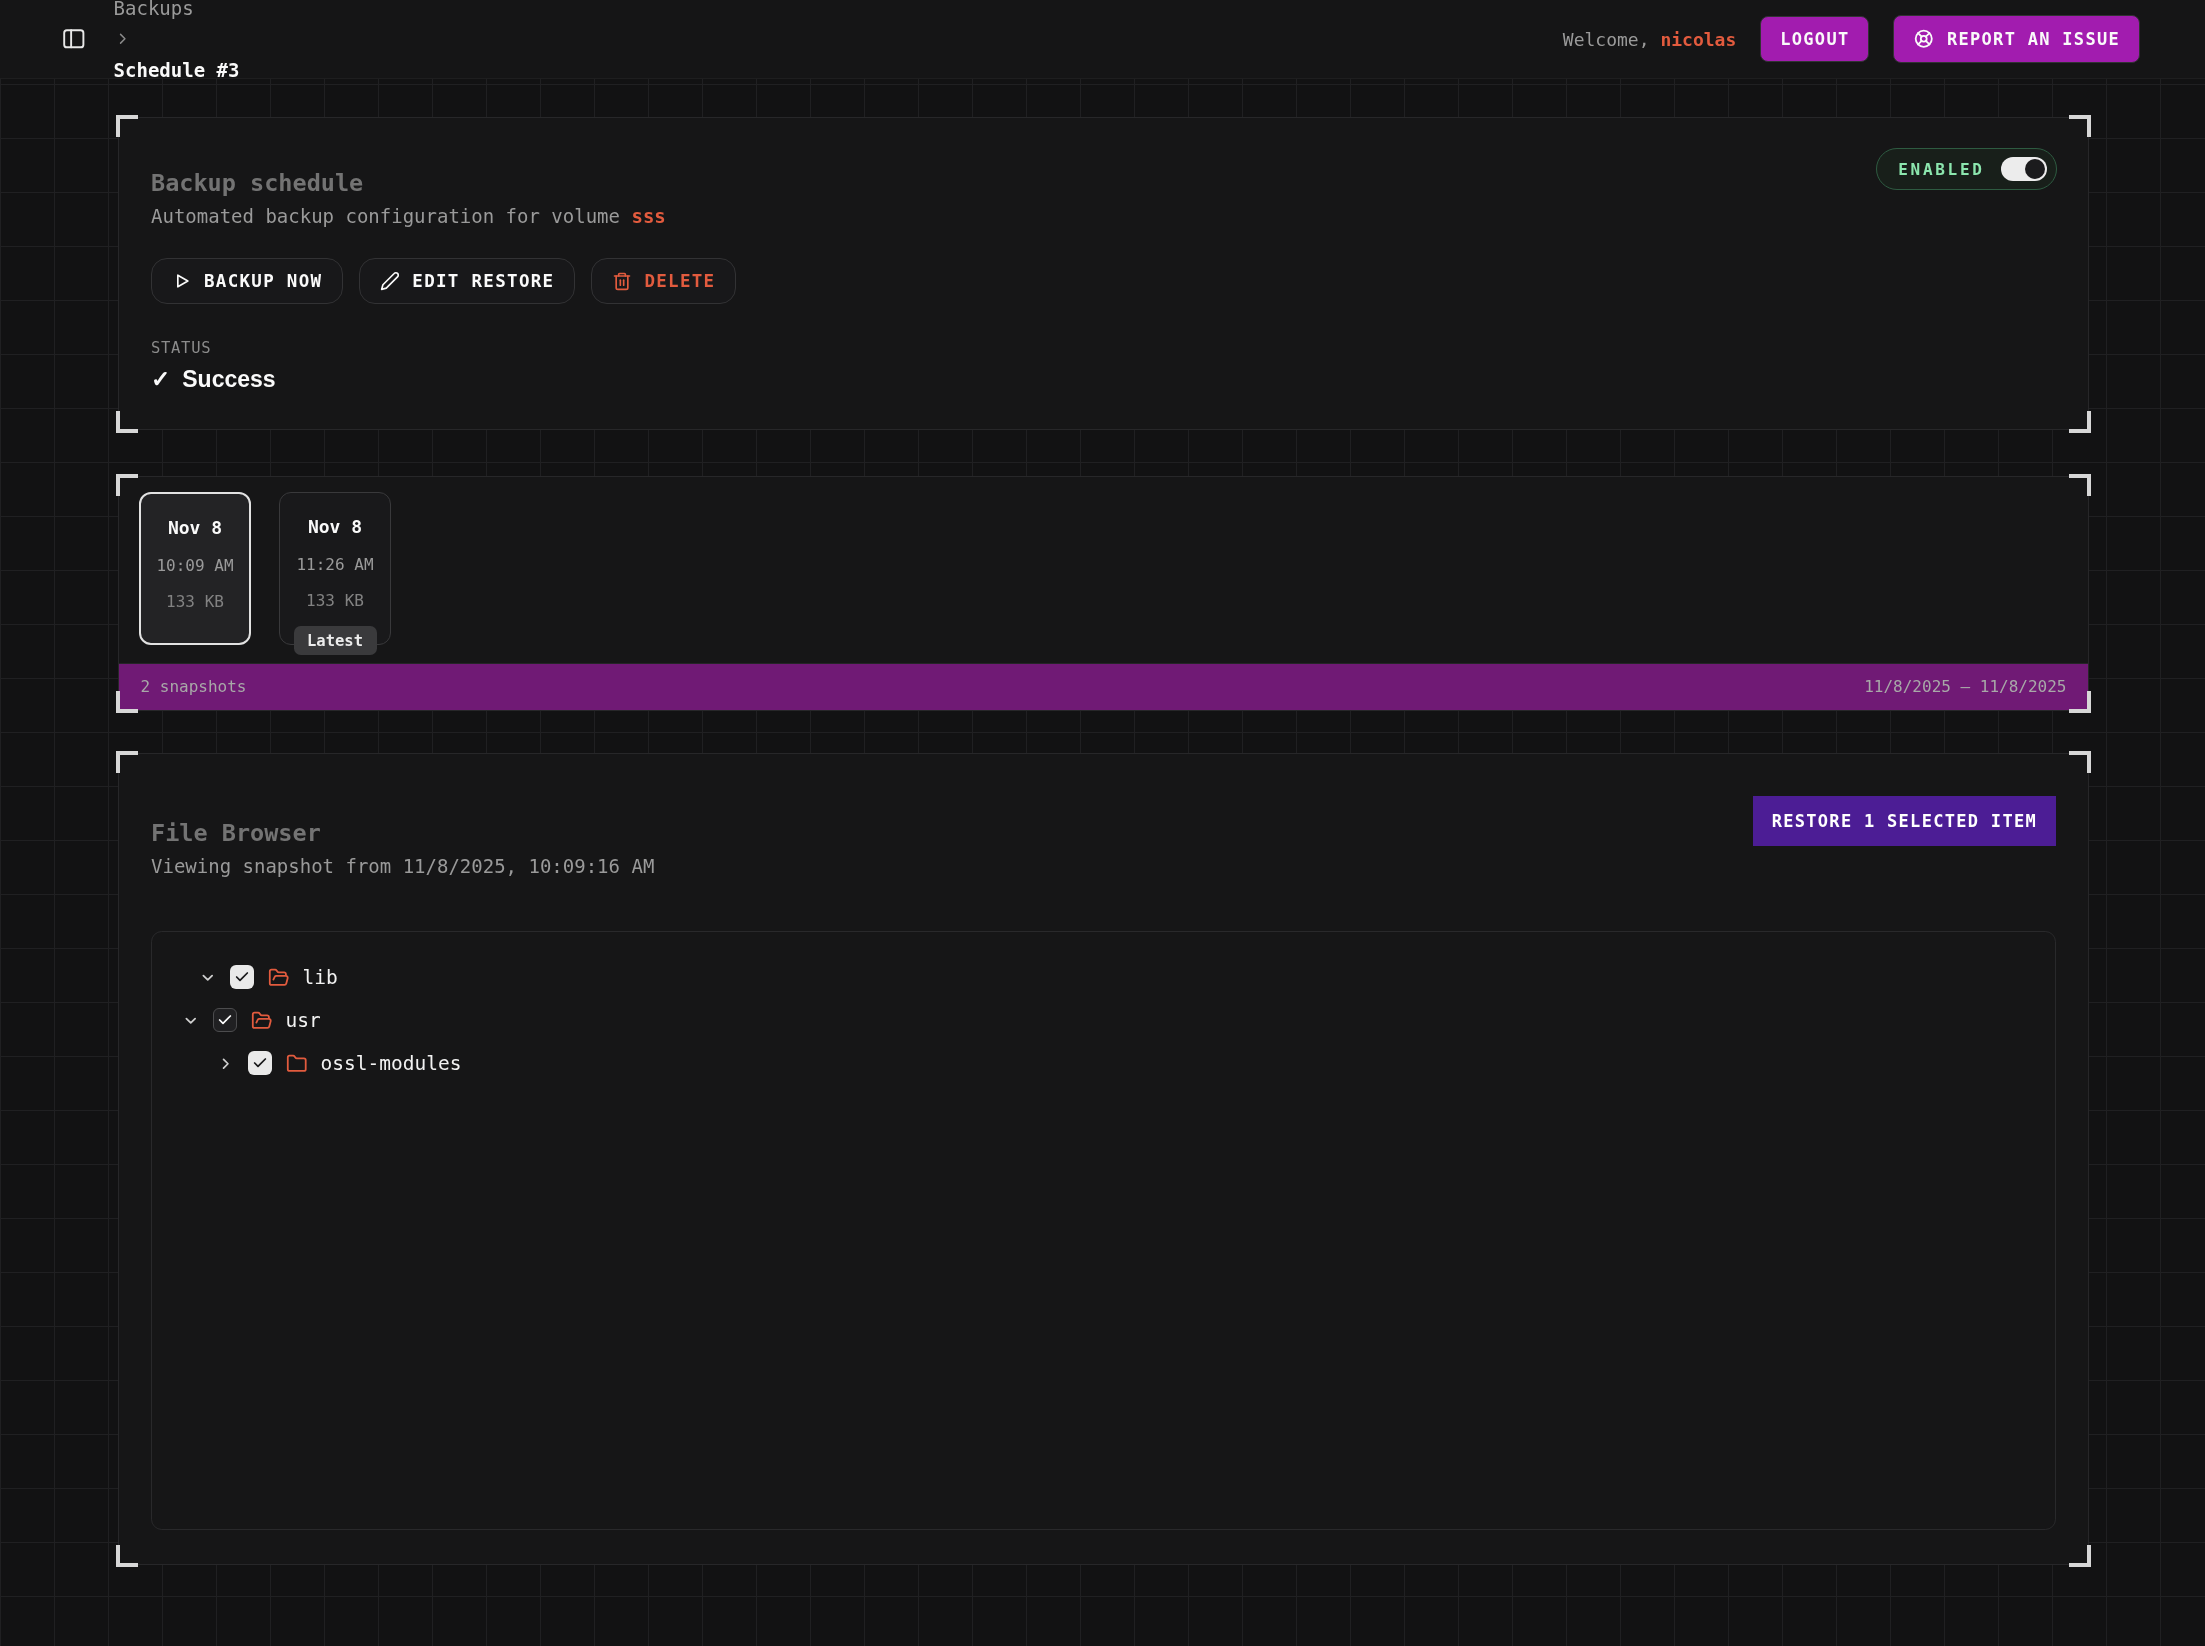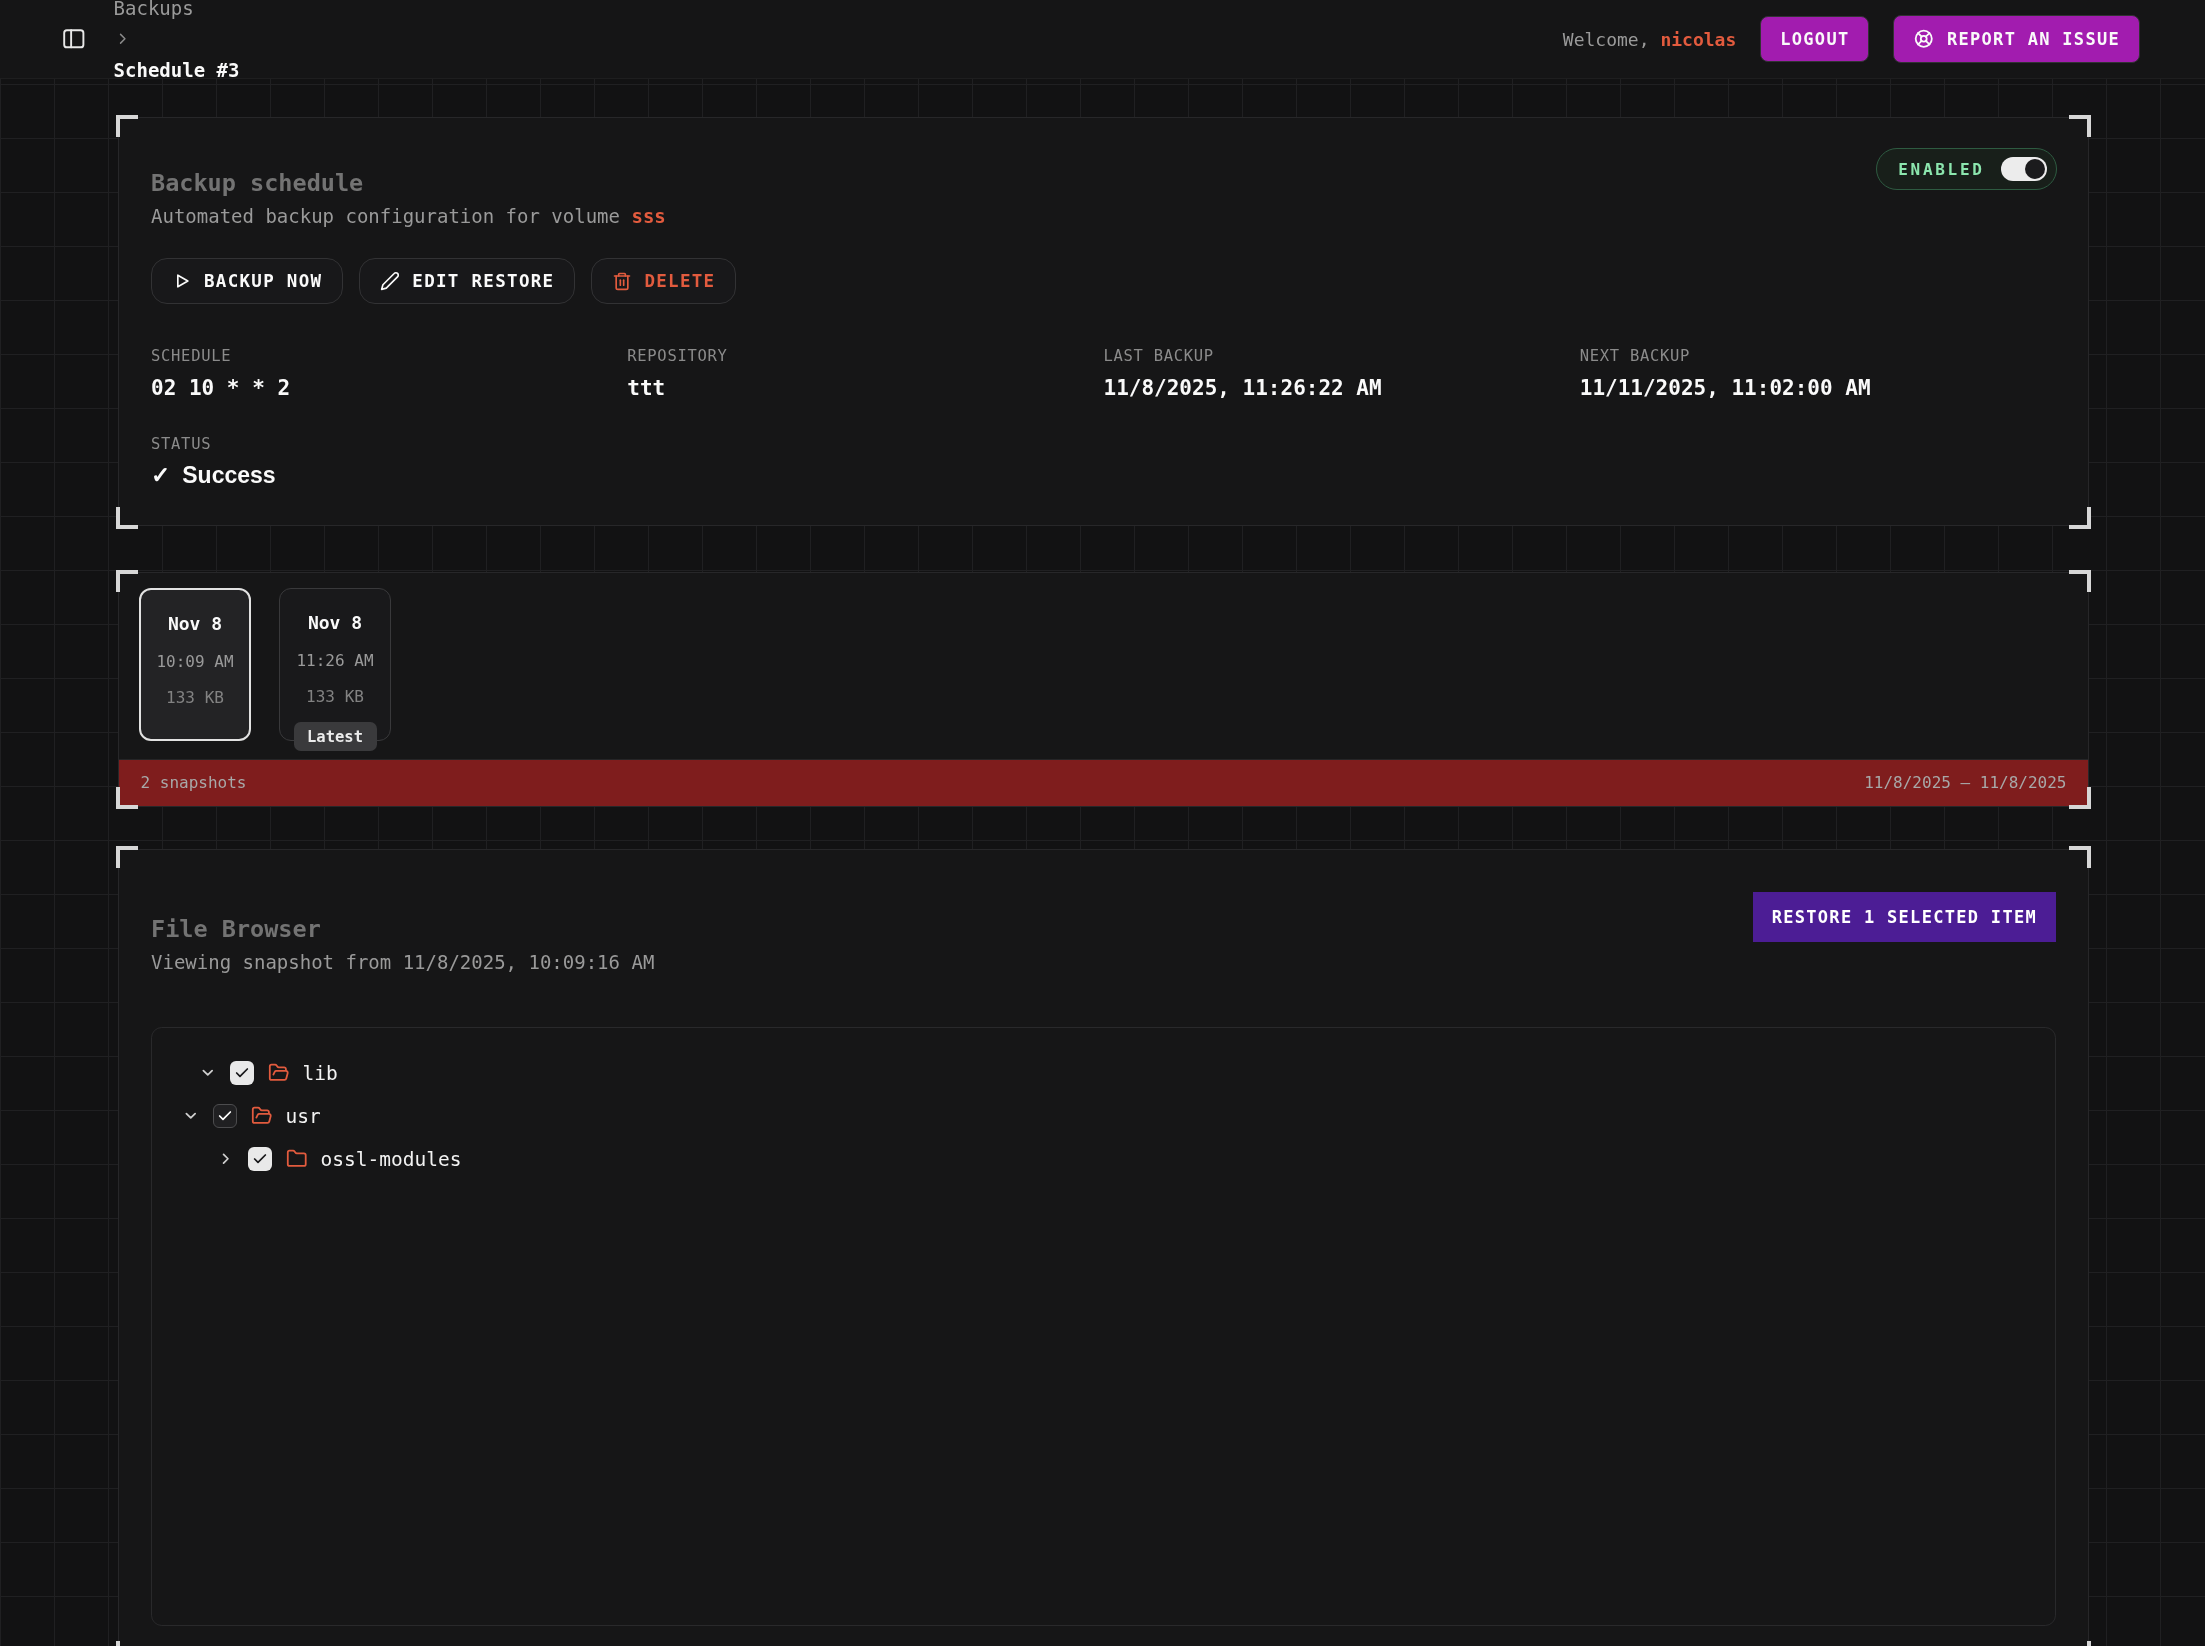--- a/index.html
+++ b/index.html
@@ -86,21 +86,21 @@
     display:flex; flex-direction:column; align-items:center;
     padding-top:23px; background:#19191b; border:1.3px solid #39393b; cursor:pointer;
   }
   .snap-card.selected { background:#232325; border:2px solid #e2e2e2; }
   .snap-date { font-size:18px; font-weight:bold; color:#fafafa; }
   .snap-time { margin-top:17.5px; font-size:16px; color:#9a9a9a; }
   .snap-size { margin-top:17.5px; font-size:16px; color:#828282; }
   .snap-badge { margin-top:16px; background:#3a3a3c; color:#ececec; font-size:15.5px; font-weight:bold; border-radius:6.7px; padding:5.4px 13.5px; }
   .snap-footer {
     display:flex; justify-content:space-between; align-items:center;
-    border-top:1.3px solid #252527; background:#7f1d1d;
+    border-top:1.3px solid #252527; background:#701a75;
     padding:13.5px 21.5px; font-size:16px; color:#a8a8a8;
   }
 
   
   .fb-panel { padding:42px 32px 34px; }
   .fb-head { display:flex; justify-content:space-between; align-items:flex-start; }
   .restore-btn {
     background:#4c1d95; color:#ffffff; border:none; border-radius:0;
     padding:15px 19px; font-family:inherit; font-size:17px; font-weight:bold;
     letter-spacing:1.3px; cursor:pointer;
@@ -206,38 +206,20 @@
               <path d="M8 6V4a1 1 0 0 1 1-1h6a1 1 0 0 1 1 1v2"></path>
             <path d="M19 6v14a2 2 0 0 1-2 2H7a2 2 0 0 1-2-2V6"></path>
             <line x1="10" y1="11" x2="10" y2="17"></line>
               <line x1="14" y1="11" x2="14" y2="17"></line>
           </svg>
         </span>
         <span>DELETE</span>
       </button>
     </div>
 
-    <div class="fields">
-      <div>
-        <div class="f-label">SCHEDULE</div>
-        <div class="f-value">02 10 * * 2</div>
-      </div>
-      <div>
-        <div class="f-label">REPOSITORY</div>
-        <div class="f-value">ttt</div>
-      </div>
-      <div>
-        <div class="f-label">LAST BACKUP</div>
-        <div class="f-value">11/8/2025, 11:26:22 AM</div>
-      </div>
-      <div>
-        <div class="f-label">NEXT BACKUP</div>
-        <div class="f-value">11/11/2025, 11:02:00 AM</div>
-      </div>
-    </div>
 
     <div class="status-block">
       <div class="f-label">STATUS</div>
       <div class="status-value">
         <span>✓</span>
         <span>Success</span>
       </div>
     </div>
   </section>
 

